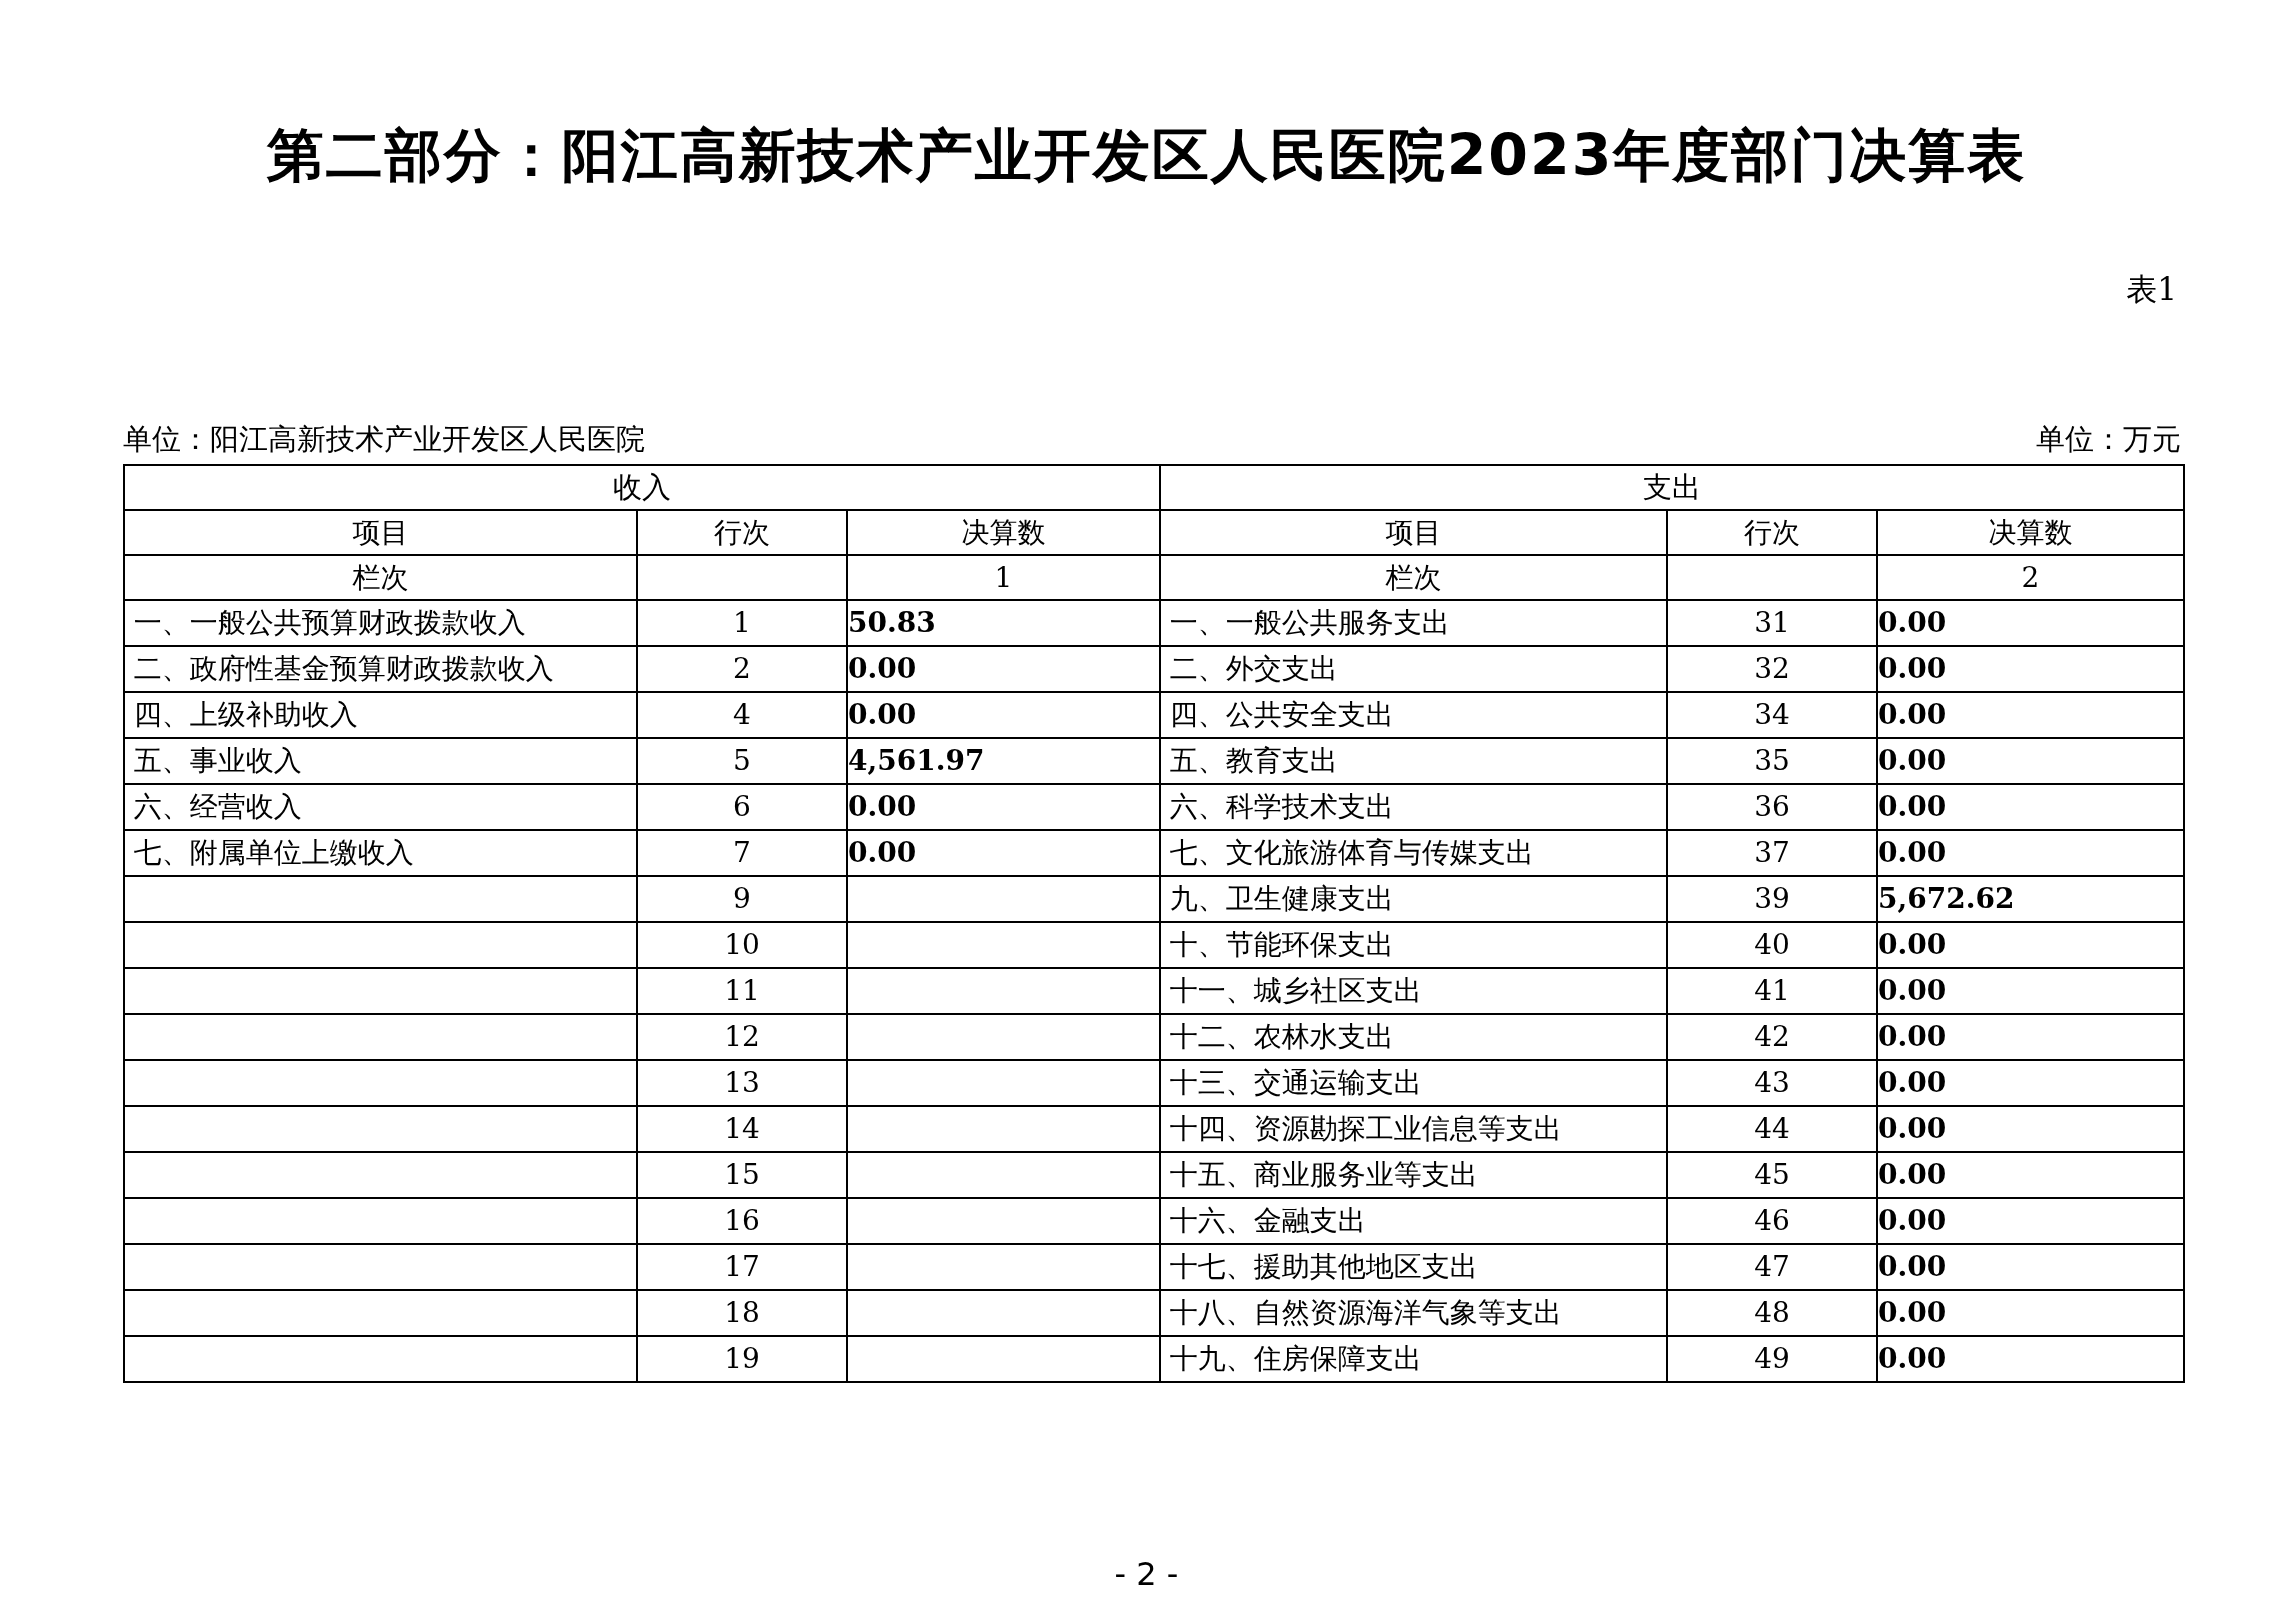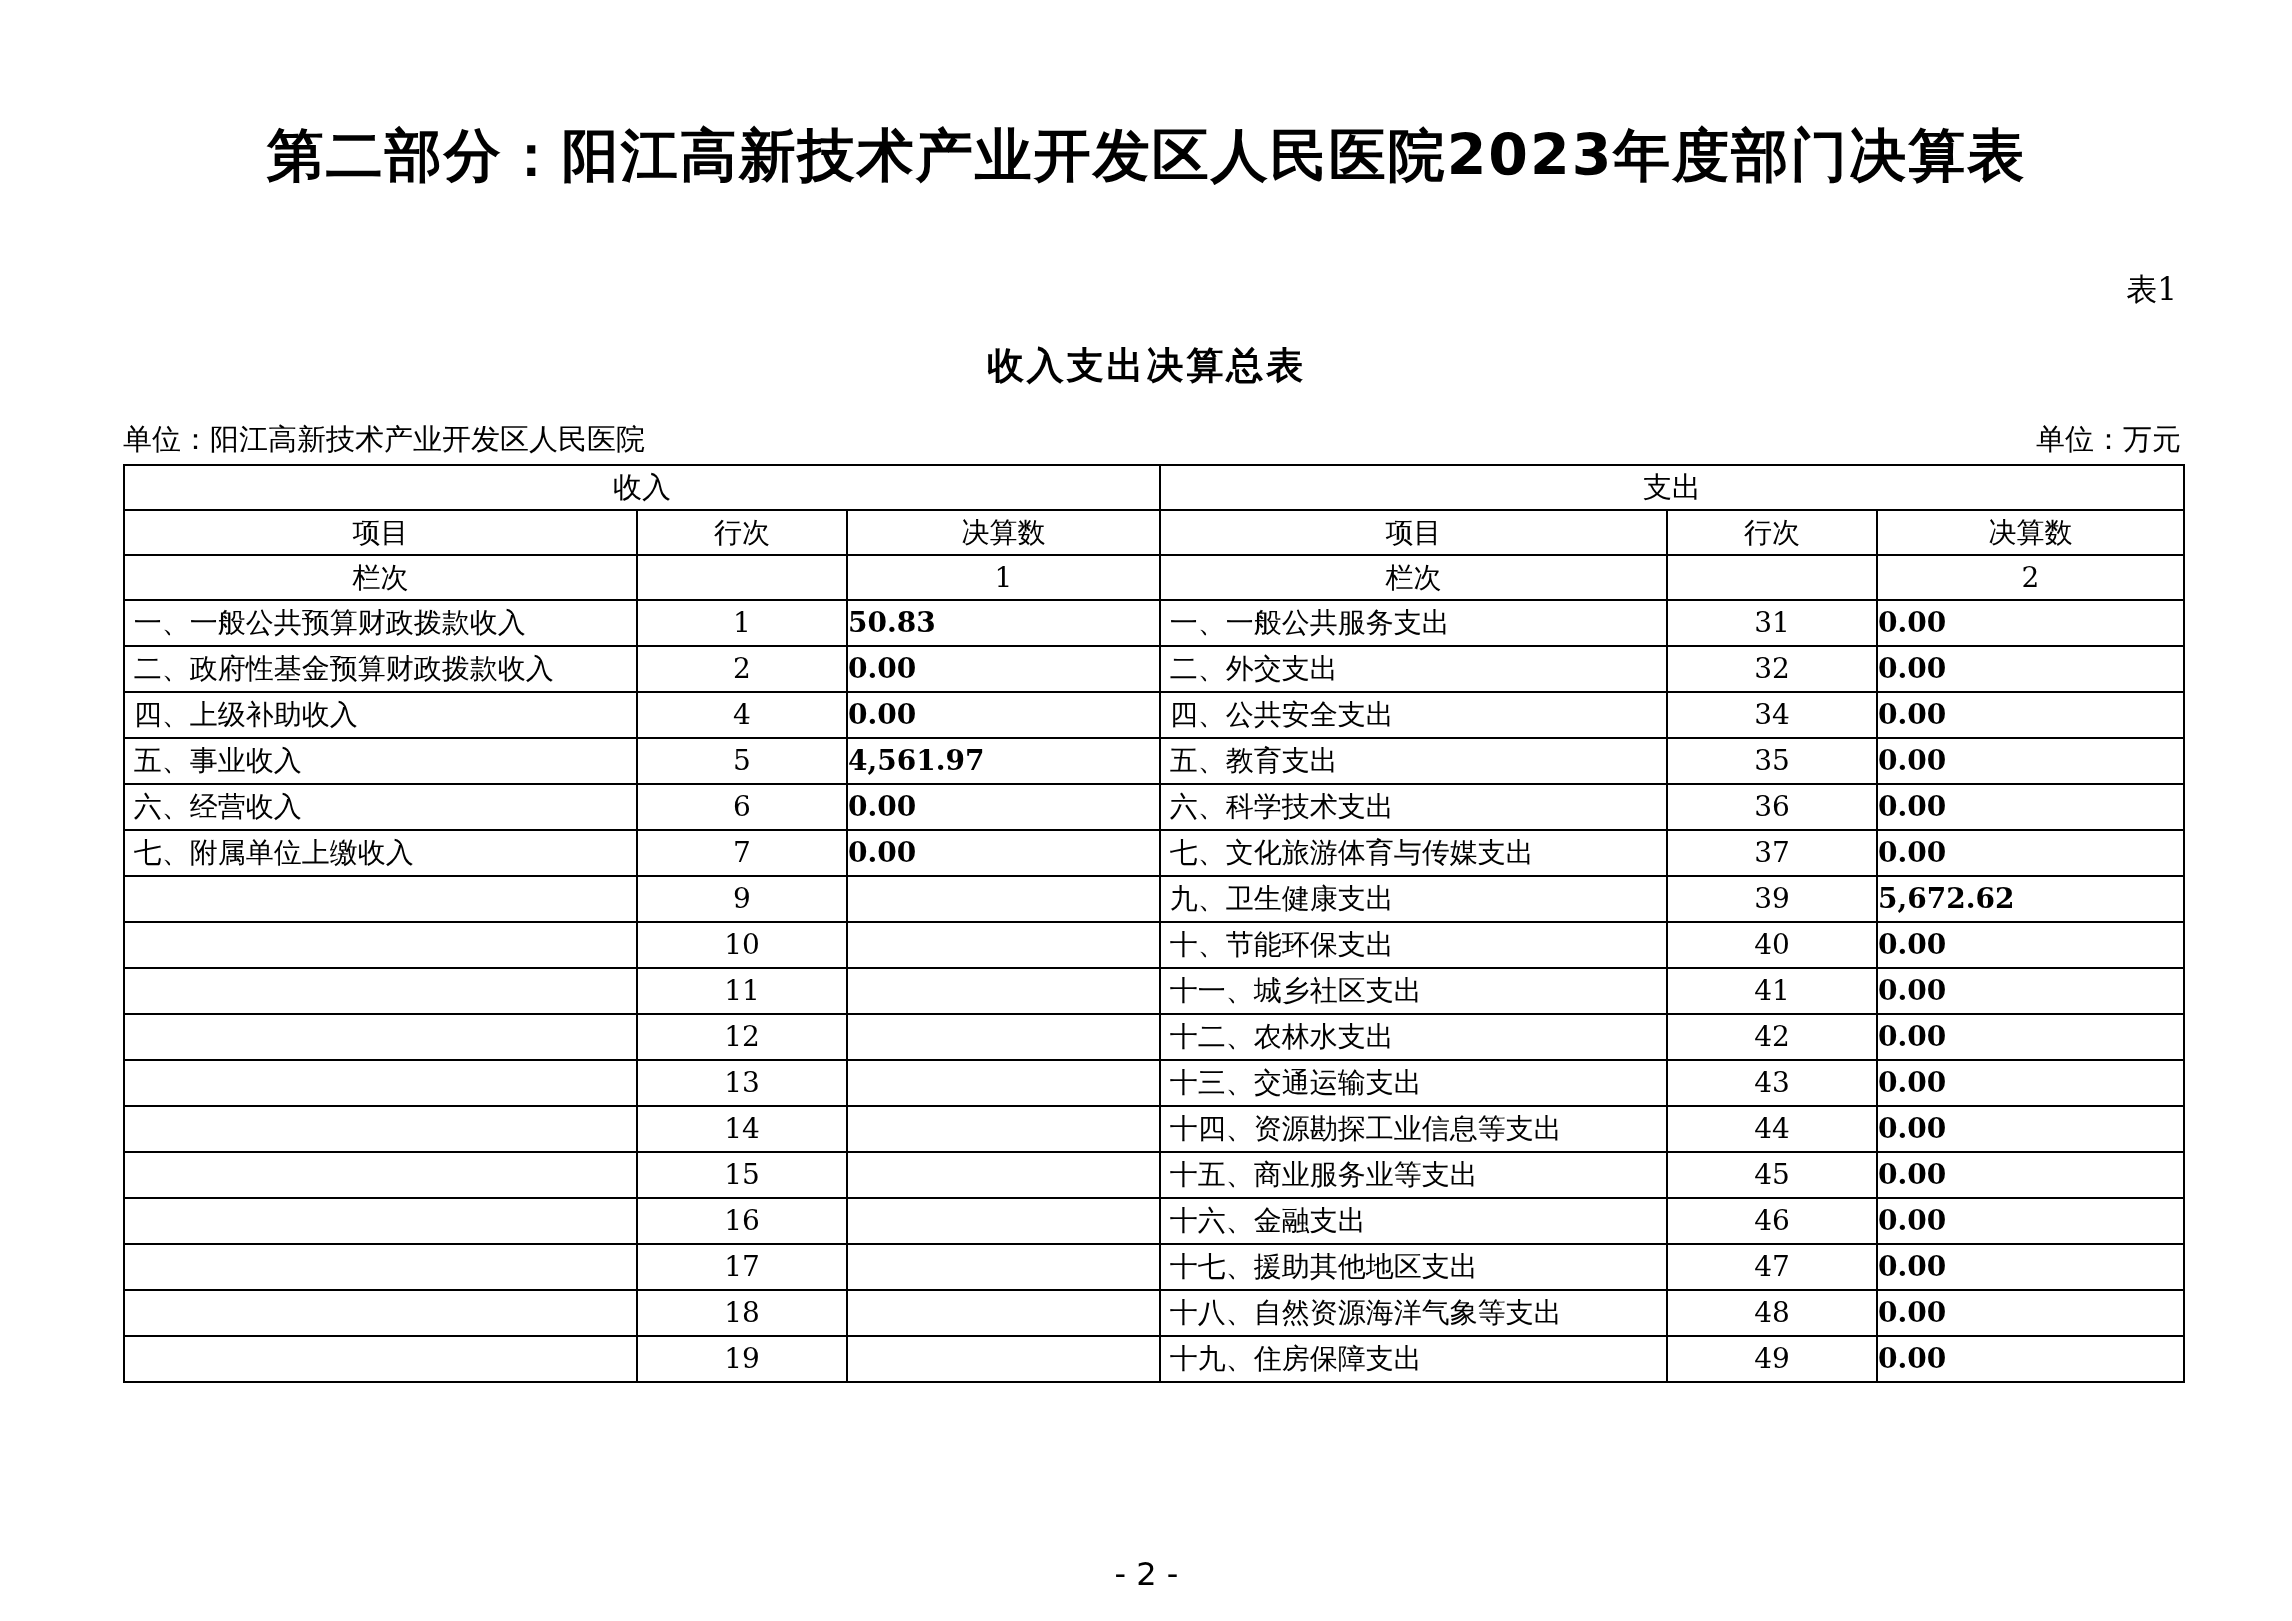--- a/index.html
+++ b/index.html
@@ -126,21 +126,20 @@
 </style>
 </head>
 <body>
 
 <div class="page">
 
   <h1 class="title">第二部分：阳江高新技术产业开发区人民医院2023年度部门决算表</h1>
 
   <div class="table-tag">表1</div>
 
-  <h2 class="subtitle">收入支出决算总表</h2>
 
   <div class="unit-row">
     <span>单位：阳江高新技术产业开发区人民医院</span>
     <span>单位：万元</span>
   </div>
 
   <table class="budget">
     <colgroup>
       <col style="width:513px">
       <col style="width:210px">

